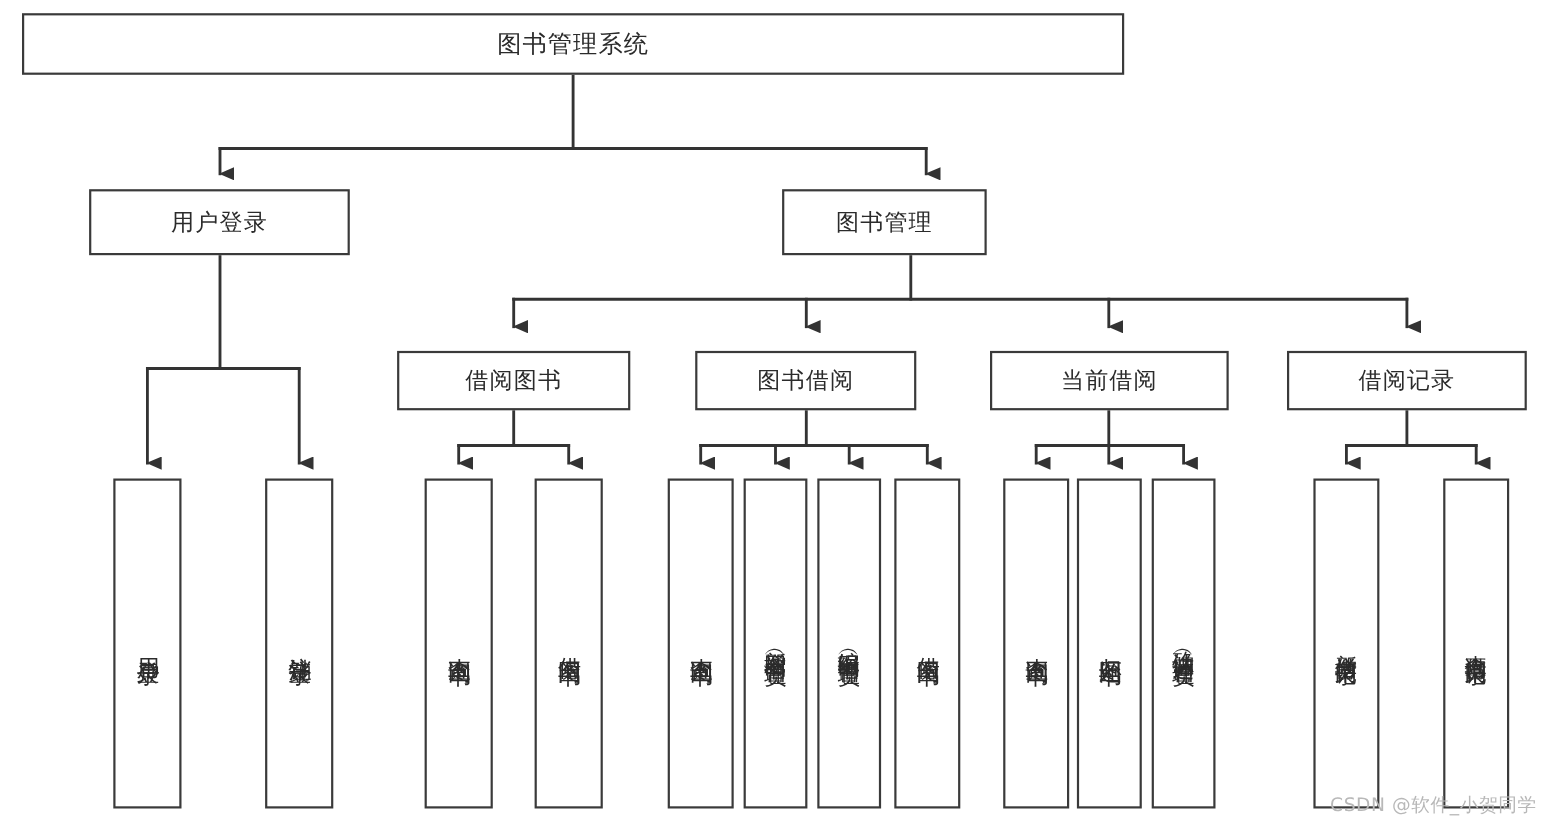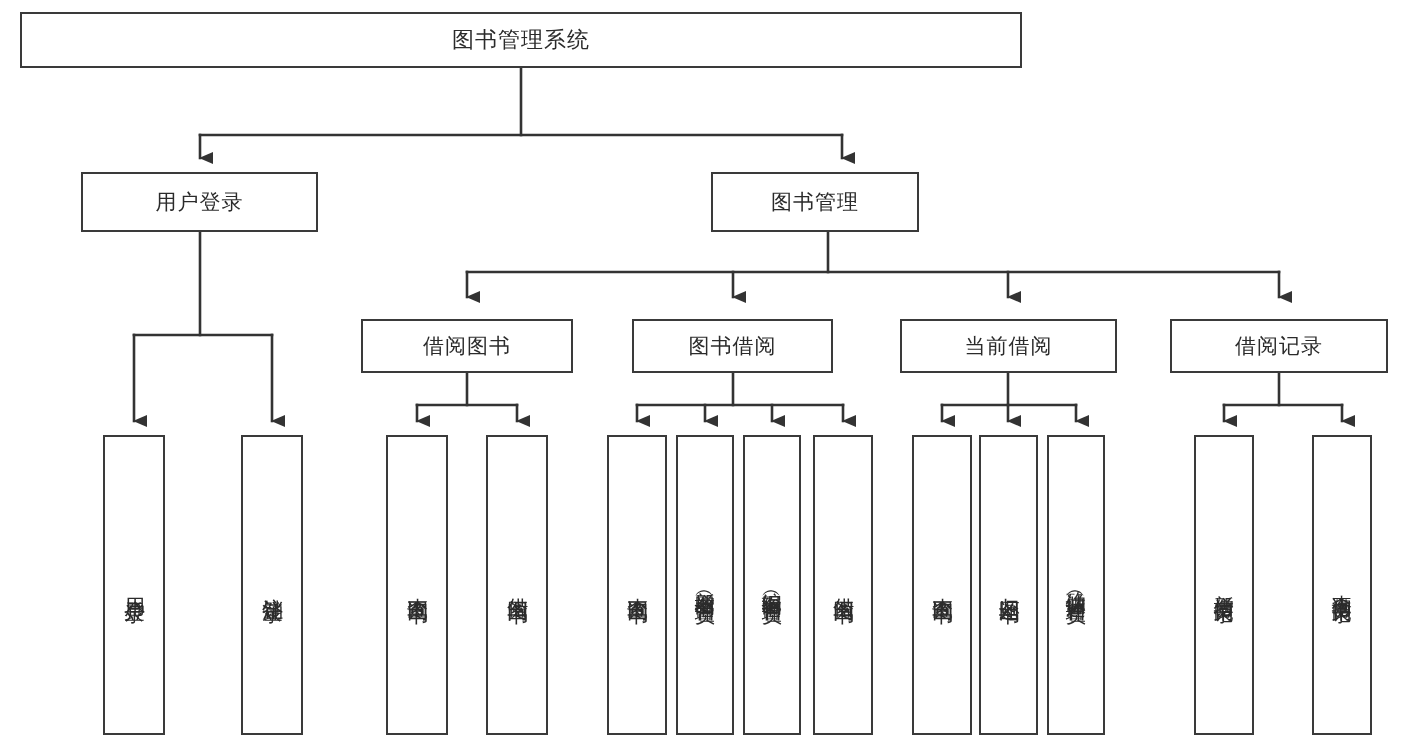--- a/index.html
+++ b/index.html
@@ -96,21 +96,21 @@
     </g>
   </svg>
 
   <div class="node root" style="left:20px;top:12px;width:1002px;height:56px;">
     <span class="lbl">图书管理系统</span>
   </div>
 
   <div class="node" style="left:81px;top:172px;width:237px;height:60px;">
     <span class="lbl">用户登录</span>
   </div>
-  <div class="node" style="left:711px;top:172px;width:208px;height:60px;">
+  <div class="node" style="left:711px;top:172px;width:186px;height:60px;">
     <span class="lbl">图书管理</span>
   </div>
 
   <div class="node" style="left:361px;top:319px;width:212px;height:54px;">
     <span class="lbl">借阅图书</span>
   </div>
   <div class="node" style="left:900px;top:319px;width:217px;height:54px;">
     <span class="lbl">当前借阅</span>
   </div>
   <div class="node" style="left:632px;top:319px;width:201px;height:54px;">
@@ -157,13 +157,14 @@
     <span class="vlbl">确认归还（管理员）</span>
   </div>
 
   <div class="leaf tall" style="left:1194px;top:435px;width:60px;height:300px;">
     <span class="vlbl">新增借阅记录</span>
   </div>
   <div class="leaf tall" style="left:1312px;top:435px;width:60px;height:300px;">
     <span class="vlbl">查询借阅记录</span>
   </div>
 
+  <div id="watermark">CSDN @软件_小贺同学</div>
 </div>
 
 </body></html>

